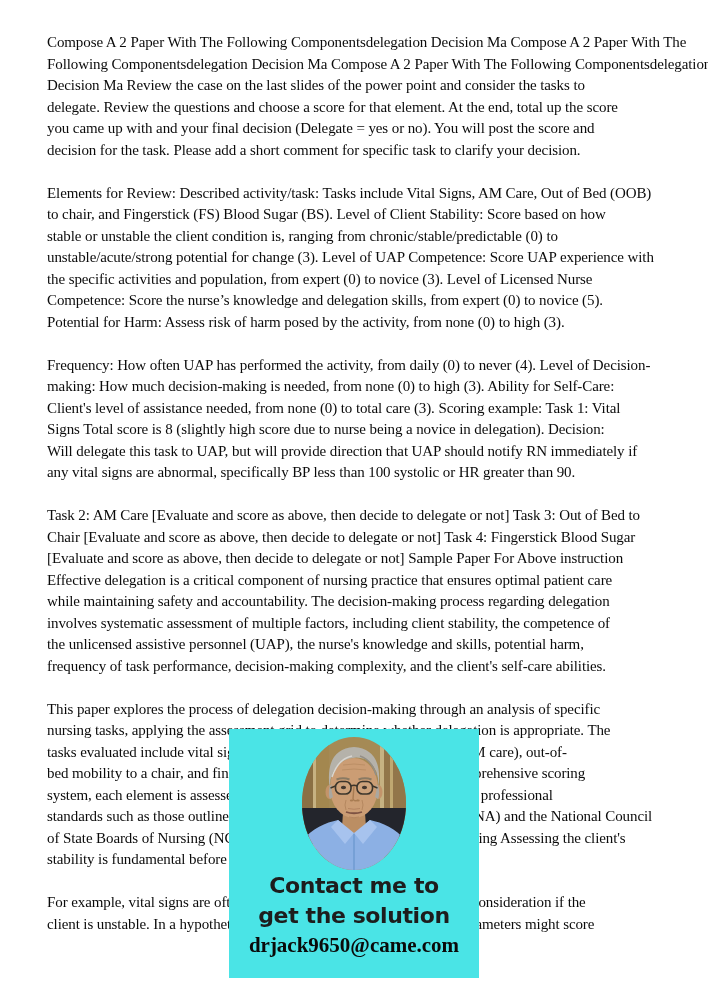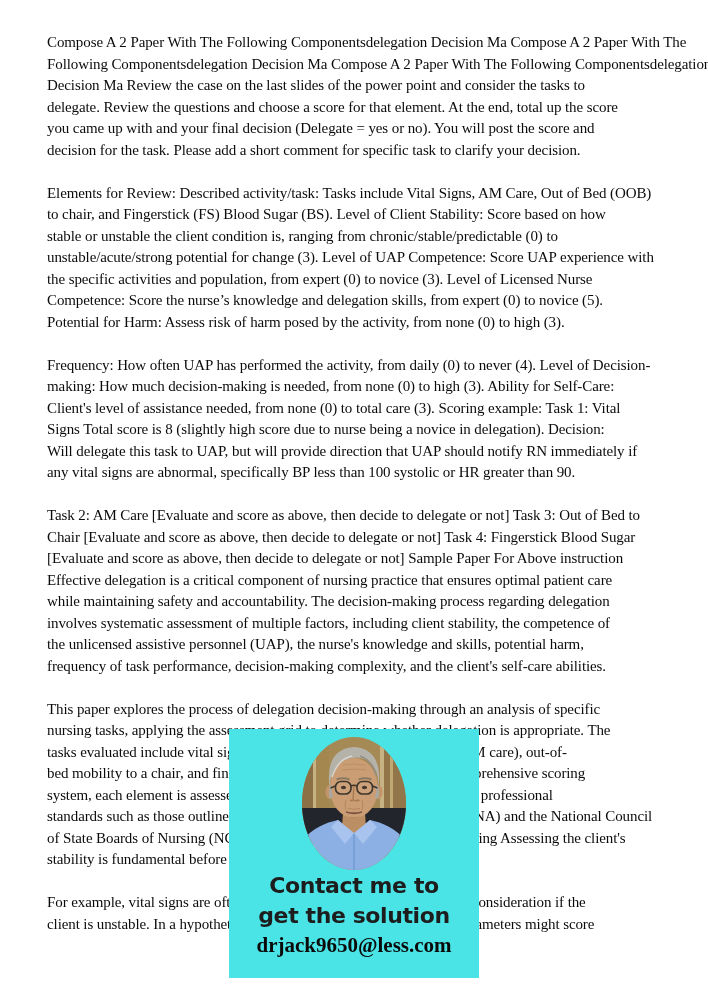--- a/index.html
+++ b/index.html
@@ -158,14 +158,14 @@
         <path d="M 60 63 Q 62 68 60 73" stroke="#b5875f" stroke-width="1" fill="none"></path>
 
         <path d="M 46 71.5 Q 52 73 58 71.5" stroke="#b58460" stroke-width="1" fill="none"></path>
         <path d="M 44 75 Q 52 77.5 60 75" stroke="#7d5242" stroke-width="1.8" fill="none"></path>
         <path d="M 47 80 Q 52 81.5 57 80" stroke="#b5875f" stroke-width="1" fill="none"></path>
       </g>
     </svg>
   </div>
   <div class="promo-h first">Contact me to</div>
   <div class="promo-h">get the solution</div>
-  <div class="promo-email">drjack9650@less.com</div>
+  <div class="promo-email">drjack9650@came.com</div>
 </div>
 
 </body></html>

